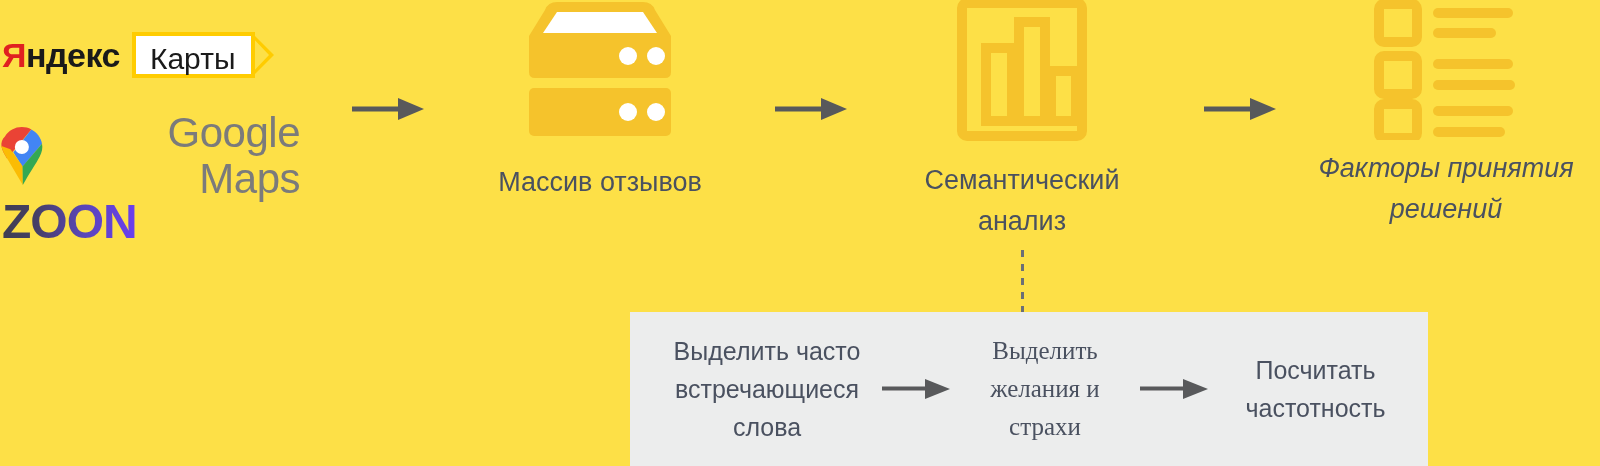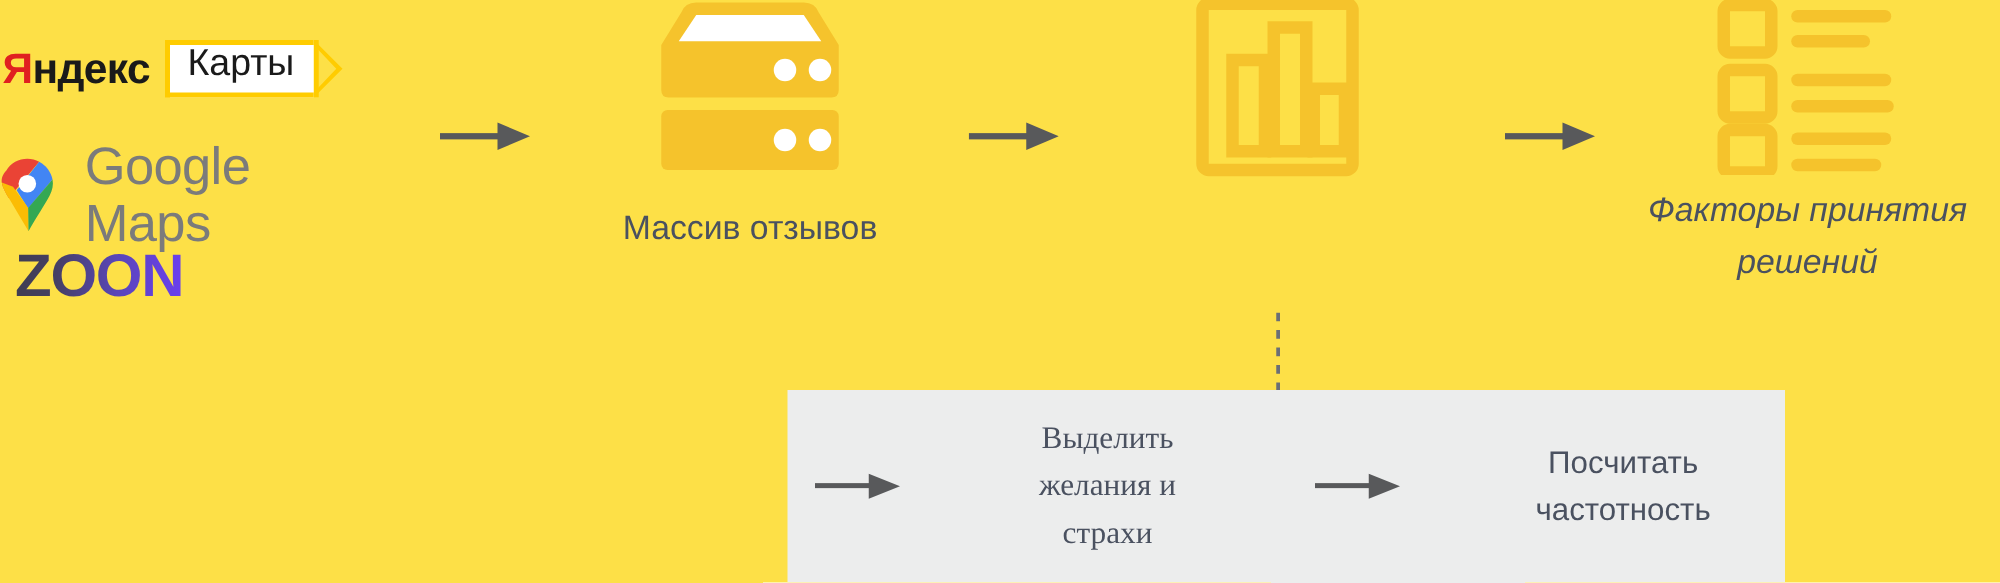--- a/index.html
+++ b/index.html
@@ -50,21 +50,21 @@
     line-height: 34px;
   }
   .ya-word .ya-red { color: #e02020; }
   .ya-badge {
     position: relative;
     margin-left: 12px;
     height: 46px;
     box-sizing: border-box;
     padding: 0 16px 0 14px;
     display: flex;
-    align-items: flex-start;
+    align-items: flex-end;
     border: 4px solid #ffcc00;
     border-right: none;
     background: #ffffff;
   }
   .ya-badge-text {
     font-family: "Liberation Sans", "DejaVu Sans", sans-serif;
     font-size: 30px;
     color: #1a1a1a;
     line-height: 30px;
   }
@@ -79,24 +79,25 @@
   
   #src-google { left: 0px; top: 98px; }
   .gm-pin { width: 46px; height: 62px; }
   .gm-word {
     font-family: "Liberation Sans", "DejaVu Sans", sans-serif;
     font-size: 42px;
     color: #7b7b7b;
     letter-spacing: -0.5px;
     margin-left: 24px;
     line-height: 46px;
-  }
-
-  
-  #src-zoon { left: 12px; top: 185px; align-items: center; }
+    text-align: right;
+  }
+
+  
+  #src-zoon { left: 2px; top: 185px; align-items: center; }
   .zoon-word {
     font-family: "Liberation Sans", "DejaVu Sans", sans-serif;
     font-size: 48px;
     font-weight: bold;
     letter-spacing: -1px;
     line-height: 50px;
     background: linear-gradient(90deg, #403d52 0%, #453f63 24%, #5a46b8 60%, #6b3ff0 100%);
     -webkit-background-clip: text;
     background-clip: text;
     color: transparent;
@@ -219,20 +220,22 @@
     <path d="M46 2 L72 13 L46 24 Z" fill="#58595b"></path>
   </svg>
 
   <div class="node" id="node-analysis" style="left:872px; top:0px; width:300px;">
     <svg class="node-icon" width="170" height="142" viewBox="0 0 170 142" aria-hidden="true">
       <rect x="25" y="3" width="120" height="133" rx="5" fill="none" stroke="#f5c32c" stroke-width="10"></rect>
       <rect x="49" y="48" width="26" height="73" fill="none" stroke="#f5c32c" stroke-width="10"></rect>
       <rect x="82" y="22" width="26" height="99" fill="none" stroke="#f5c32c" stroke-width="10"></rect>
       <rect x="114" y="71" width="25" height="50" fill="none" stroke="#f5c32c" stroke-width="10"></rect>
     </svg>
+    <div class="caption" style="margin-top:18px;">Семантический
+анализ</div>
   </div>
 
   <div id="dotted-connector"></div>
 
   <svg class="flow-arrow" style="left:1204px; top:96px;" width="72" height="26" viewBox="0 0 72 26" aria-hidden="true">
     <rect x="0" y="10.5" width="52" height="5" fill="#58595b"></rect>
     <path d="M46 2 L72 13 L46 24 Z" fill="#58595b"></path>
   </svg>
 
   <div class="node" id="node-factors" style="left:1292px; top:0px; width:308px;">
@@ -246,20 +249,23 @@
       <rect x="62" y="80" width="82" height="10" rx="5" fill="#f5c32c"></rect>
       <rect x="62" y="106" width="80" height="10" rx="5" fill="#f5c32c"></rect>
       <rect x="62" y="127" width="72" height="10" rx="5" fill="#f5c32c"></rect>
     </svg>
     <div class="caption" style="margin-top:8px;font-style:italic;">Факторы принятия
 решений</div>
   </div>
 
   <div id="subprocess">
 
+    <div class="sub-step" id="sub-step-0">Выделить часто
+встречающиеся
+слова</div>
 
     <svg class="sub-arrow" width="68" height="24" viewBox="0 0 68 24" aria-hidden="true">
       <rect x="0" y="9.5" width="48" height="4" fill="#58595b"></rect>
       <path d="M43 2 L68 12 L43 22 Z" fill="#58595b"></path>
     </svg>
 
     <div class="sub-step" id="sub-step-1">Выделить
 желания и
 страхи</div>
 

